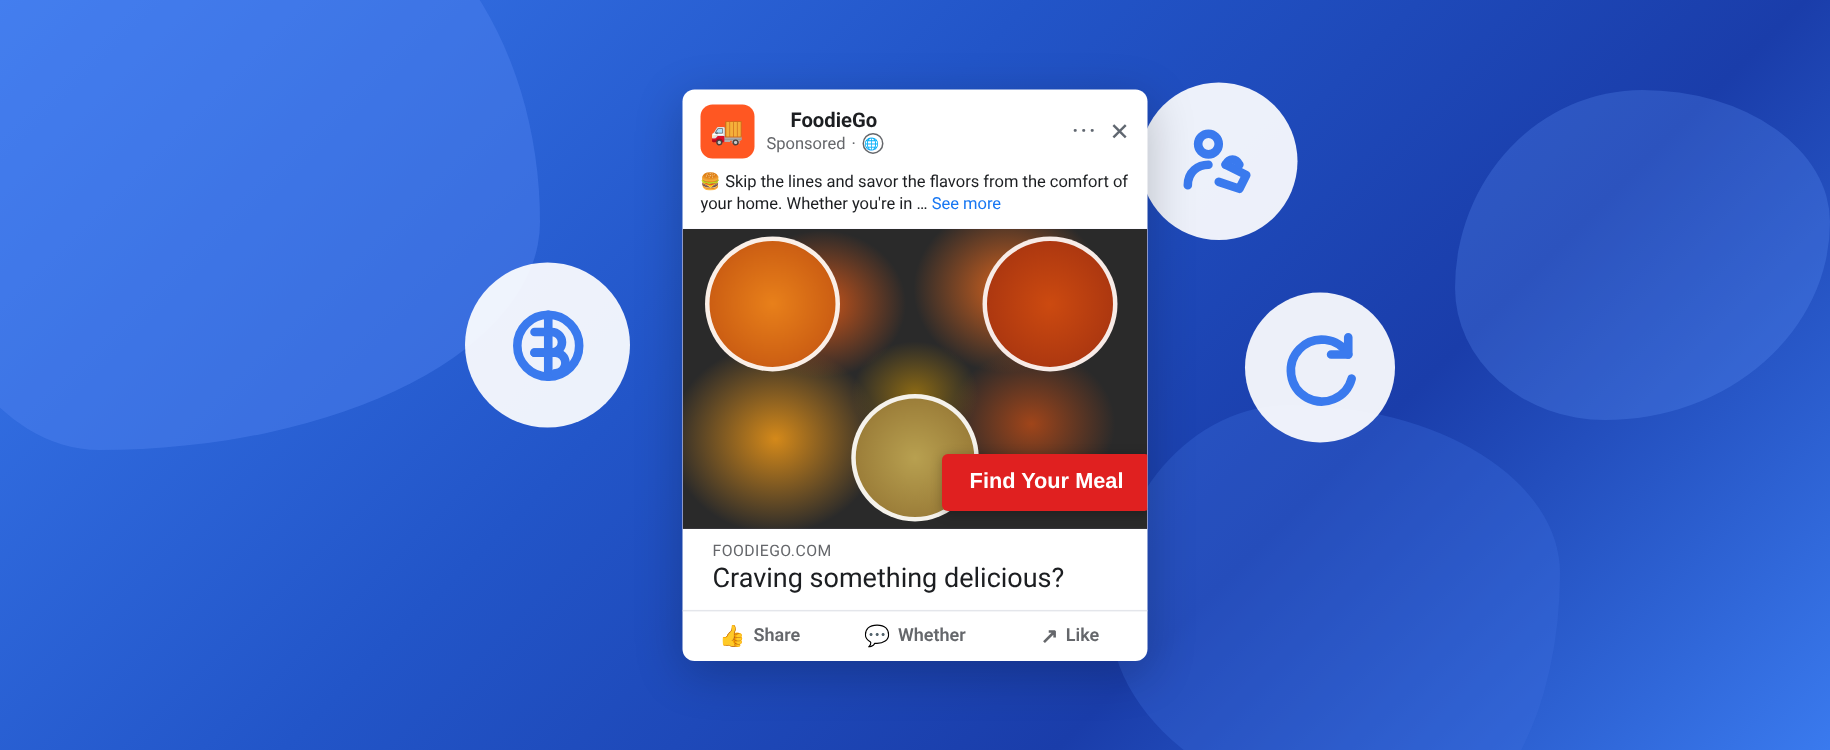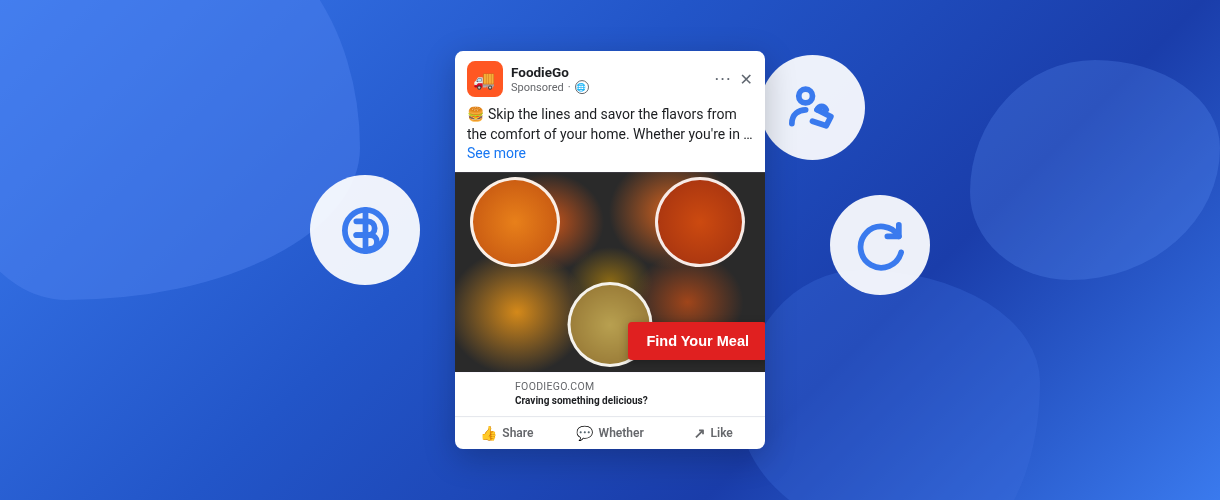--- a/index.html
+++ b/index.html
@@ -114,20 +114,21 @@
 
     .header-text {
       flex: 1;
     }
 
     .brand-name {
       font-size: 13.5px;
       font-weight: 700;
       color: #1c1e21;
       line-height: 1.2;
+      margin-left: 16px;
     }
 
     .sponsored-row {
       display: flex;
       align-items: flex-end;
       gap: 4px;
       font-size: 11px;
       color: #65676b;
     }
 
@@ -157,21 +158,21 @@
     .close-icon {
       font-size: 16px;
       color: #606770;
       cursor: pointer;
       font-weight: 400;
     }
 
     
     .post-text {
       padding: 2px 12px 8px;
-      font-size: 14px;
+      font-size: 11px;
       color: #1c1e21;
       line-height: 1.4;
     }
 
     .see-more {
       color: #1877f2;
       cursor: pointer;
     }
 
     
@@ -232,33 +233,32 @@
       border-radius: 4px;
       cursor: pointer;
       border: none;
       box-shadow: 0 2px 8px rgba(0,0,0,0.25);
       white-space: nowrap;
     }
 
     
     .card-info {
       padding: 8px 20px 4px;
-      margin-left: 40px;
     }
 
     .website-url {
       font-size: 10.5px;
       color: #65676b;
       text-transform: uppercase;
       letter-spacing: 0.3px;
     }
 
     .card-title {
-      font-size: 10px;
-      font-weight: 700;
+      font-size: 18px;
+      font-weight: 400;
       color: #1c1e21;
       margin-top: 2px;
     }
 
     
     .card-actions {
       display: flex;
       border-top: 1px solid #e4e6eb;
       margin-top: 6px;
     }

